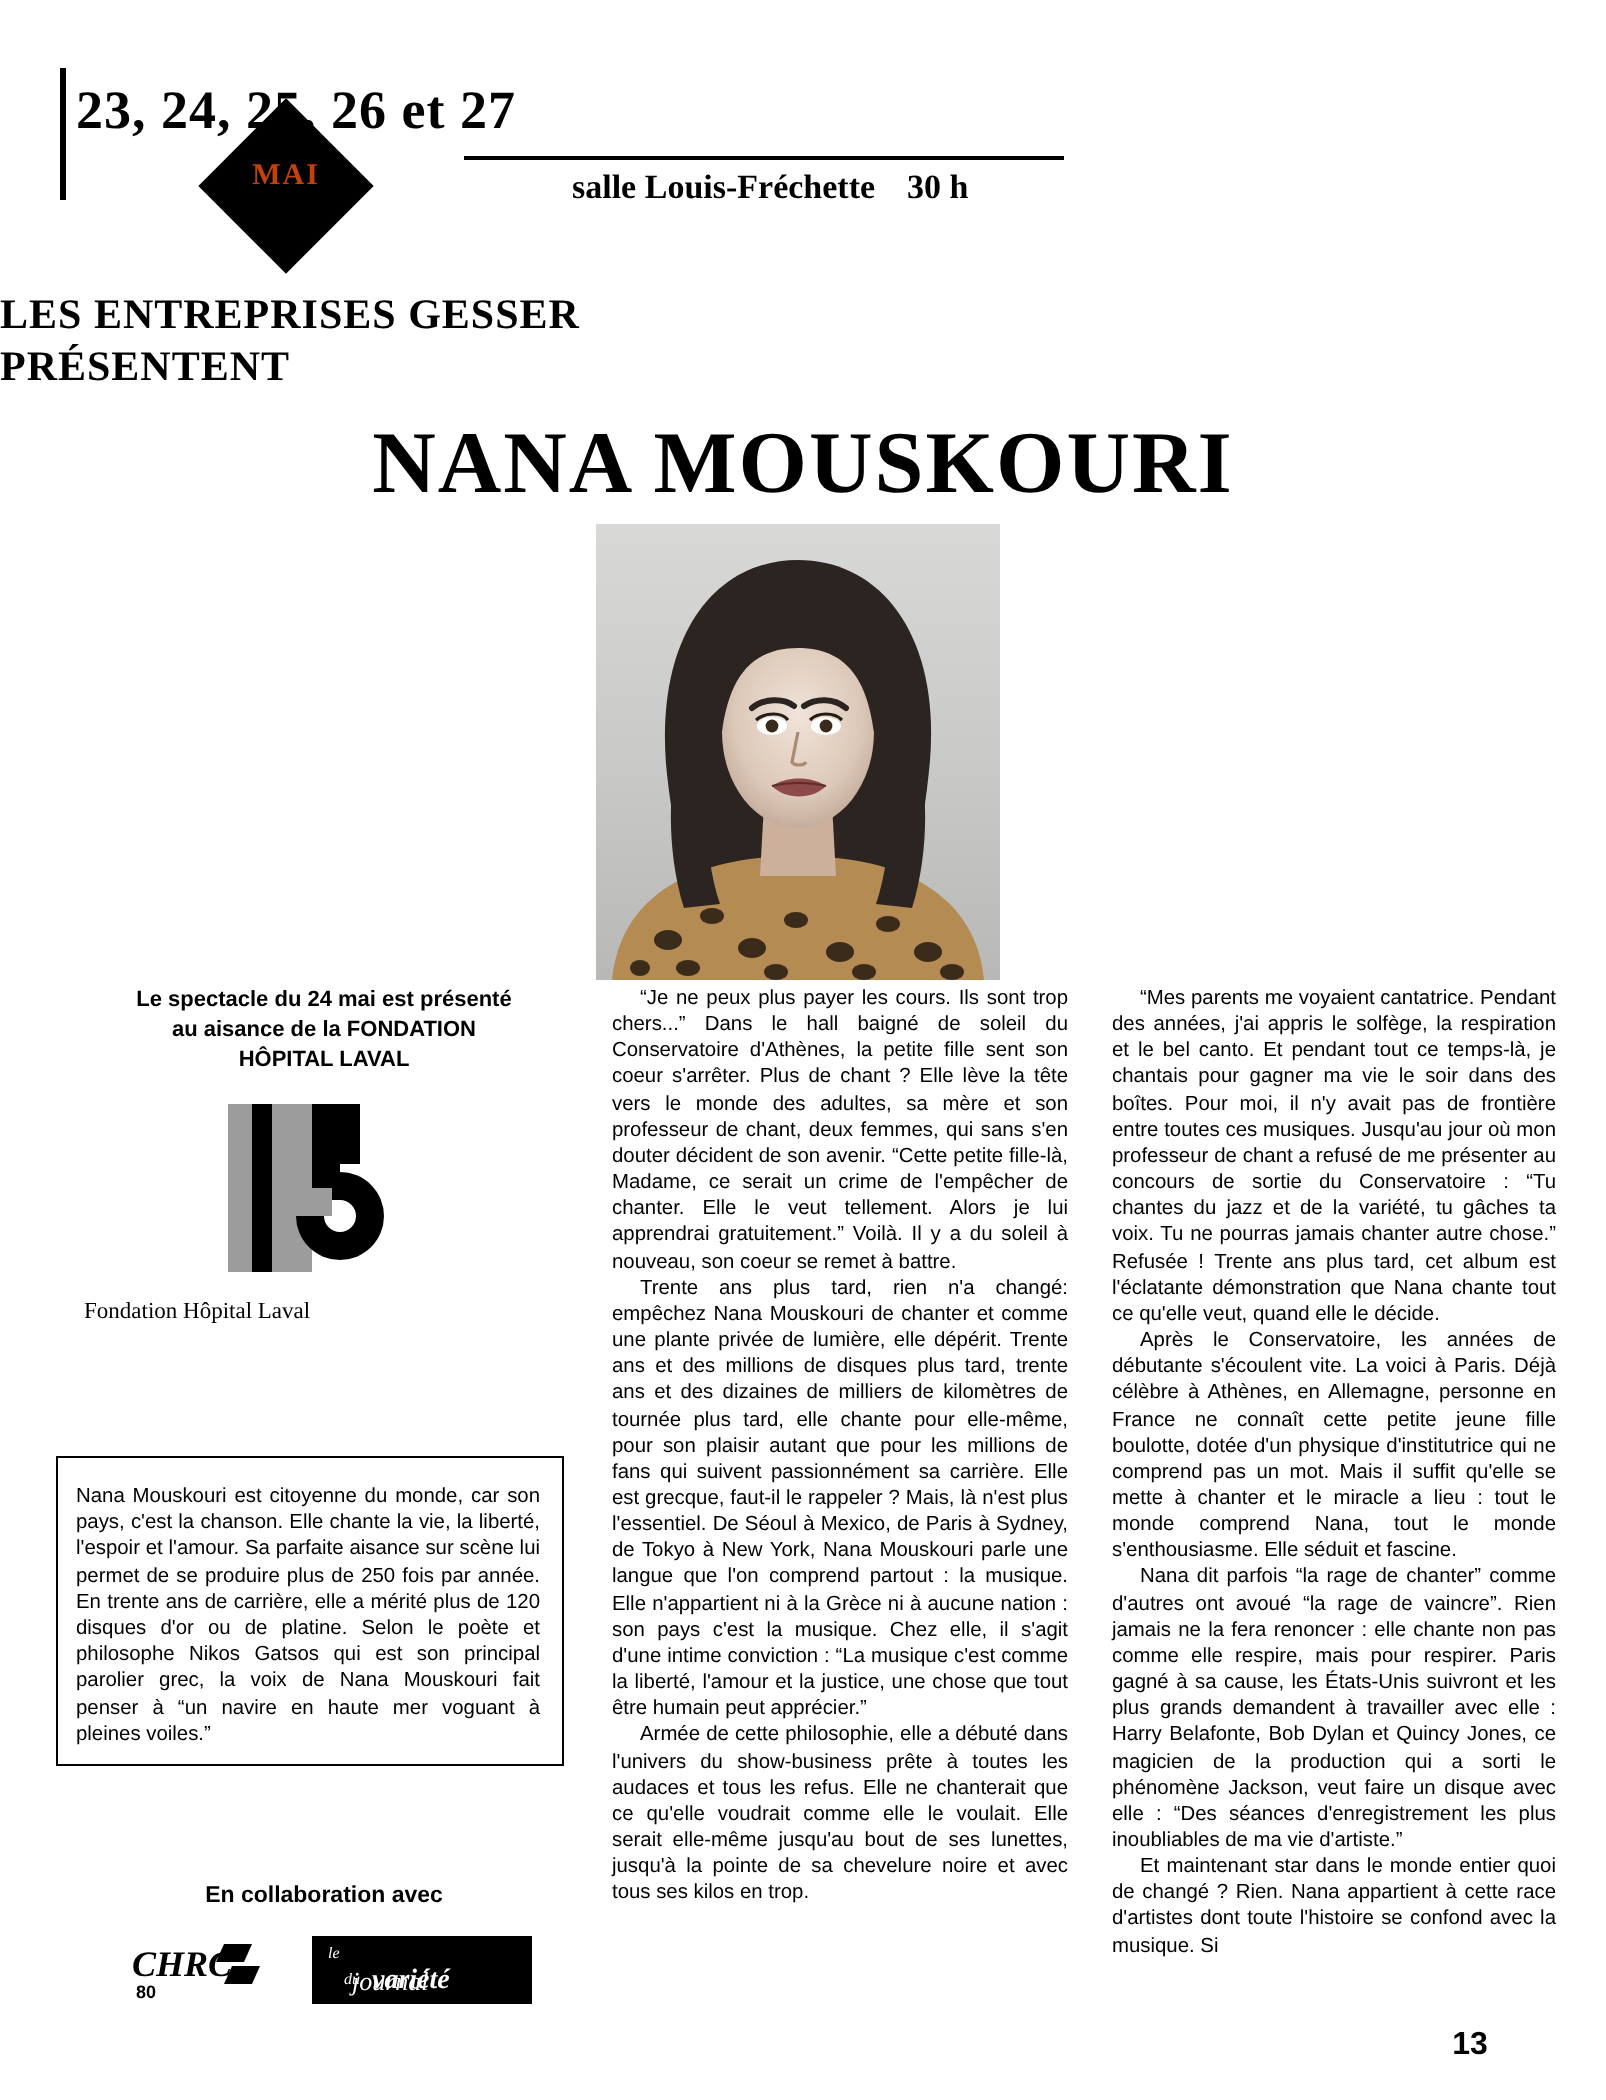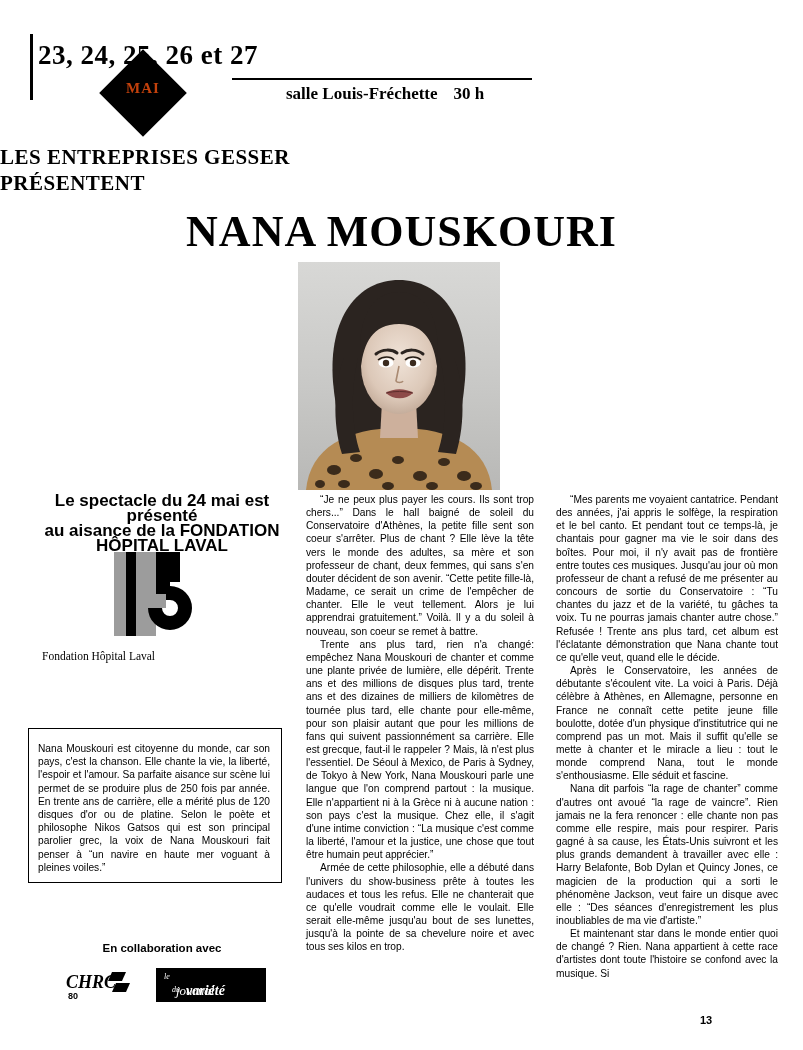--- a/index.html
+++ b/index.html
@@ -115,21 +115,21 @@
   }
   .photo svg { display: block; }
 
   
   .benefit {
     position: absolute;
     left: 42px;
     top: 493px;
     width: 240px;
     text-align: center;
-    font-size: 17px;
+    font-size: 11px;
     line-height: 15px;
     font-weight: bold;
   }
   
   .hl-logo {
     position: absolute;
     left: 108px;
     top: 548px;
     width: 110px;
     height: 96px;
@@ -245,23 +245,23 @@
   .col-right {
     left: 556px;
     top: 493px;
     width: 222px;
   }
   .page-number {
     position: absolute;
     left: 700px;
     top: 1014px;
     width: 70px;
-    text-align: left;
+    text-align: center;
     font-family: "Liberation Sans", sans-serif;
-    font-size: 11px;
+    font-size: 16px;
     font-weight: bold;
   }
 </style>
 </head>
 <body>
 
 <div class="page">
 
   <div class="left-rule"></div>
 

